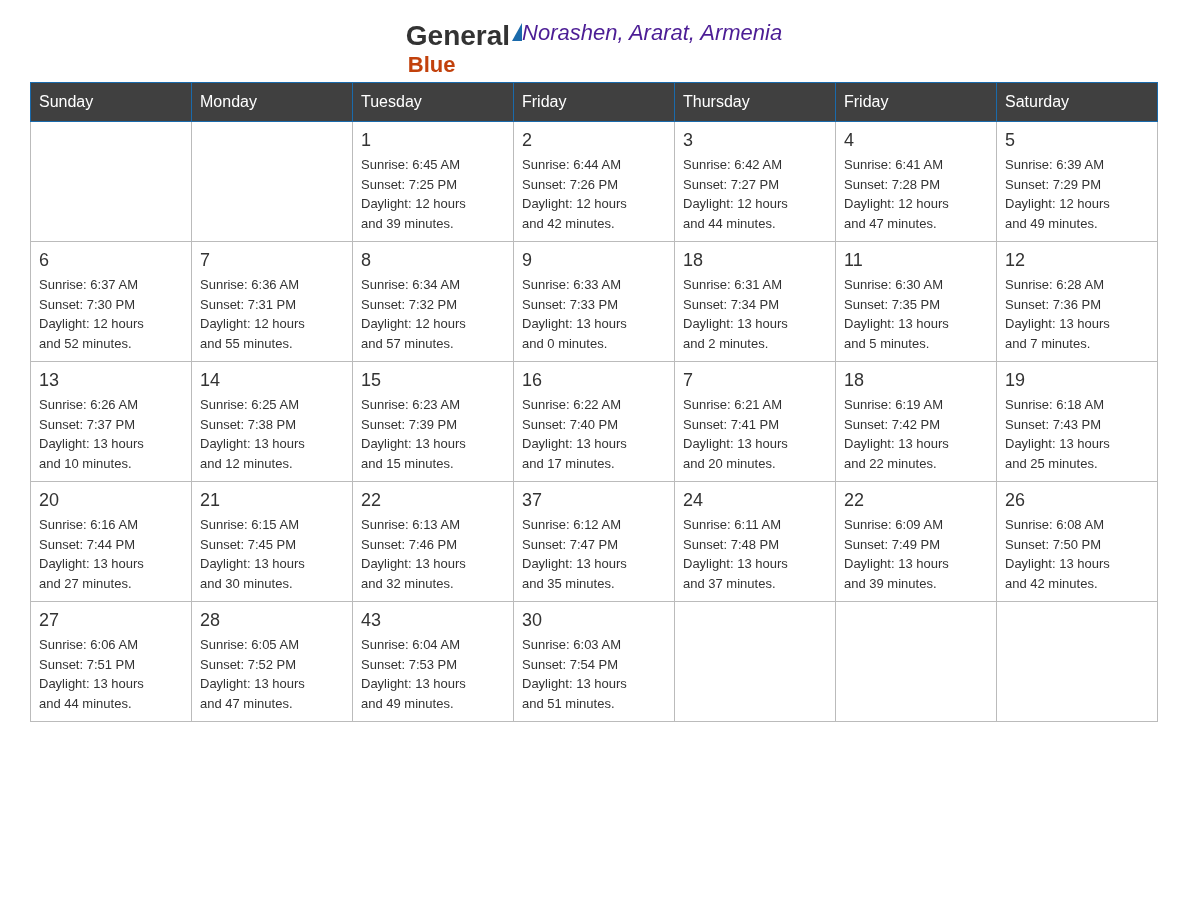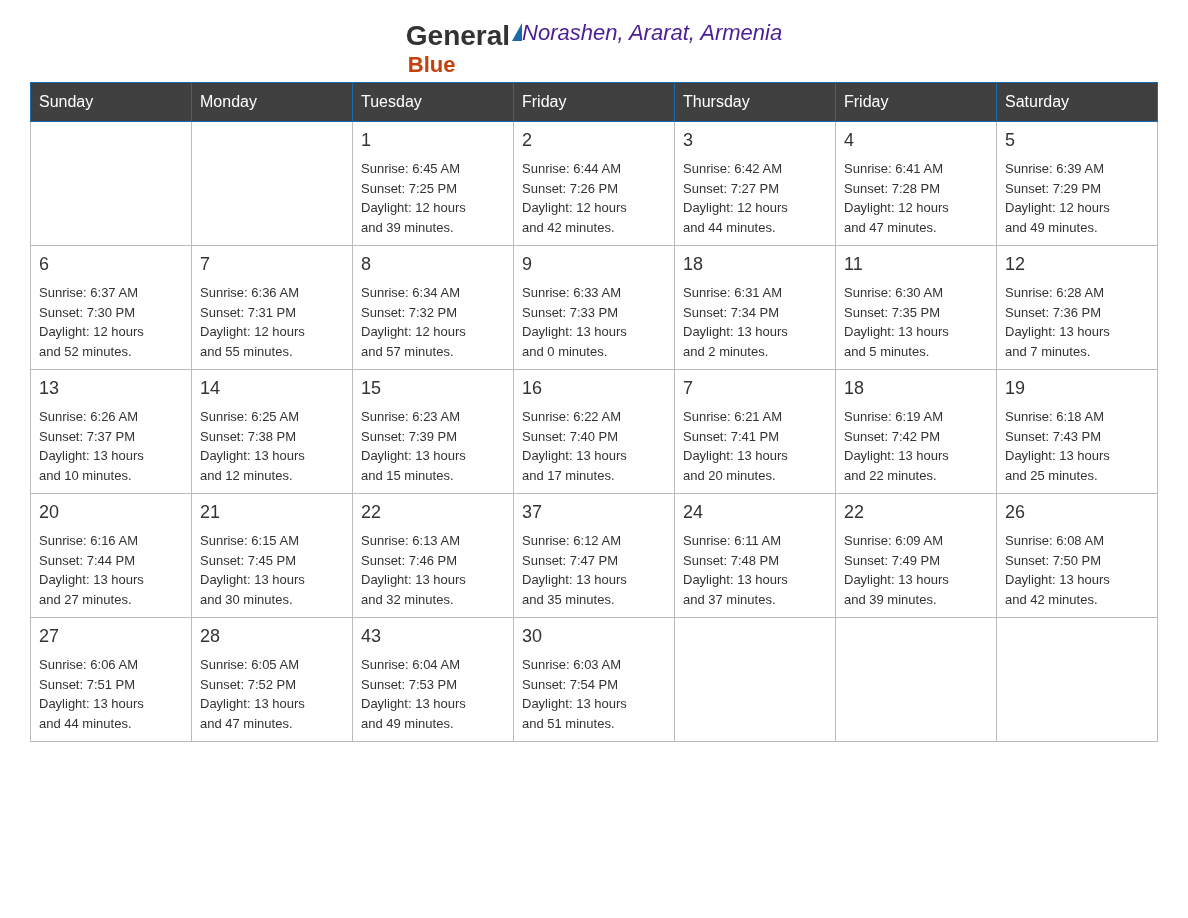--- a/index.html
+++ b/index.html
@@ -85,21 +85,20 @@
     .day-number {
       font-size: 18px;
       color: #333;
       display: block;
       margin-bottom: 4px;
     }
     .day-info {
       font-size: 13px;
       color: #333;
       line-height: 1.5;
-      margin-top: 8px;
     }
     .empty-cell {
       background: #fff;
     }
     .week-row td {
       height: 110px;
     }
   </style>
 </head>
 <body>

